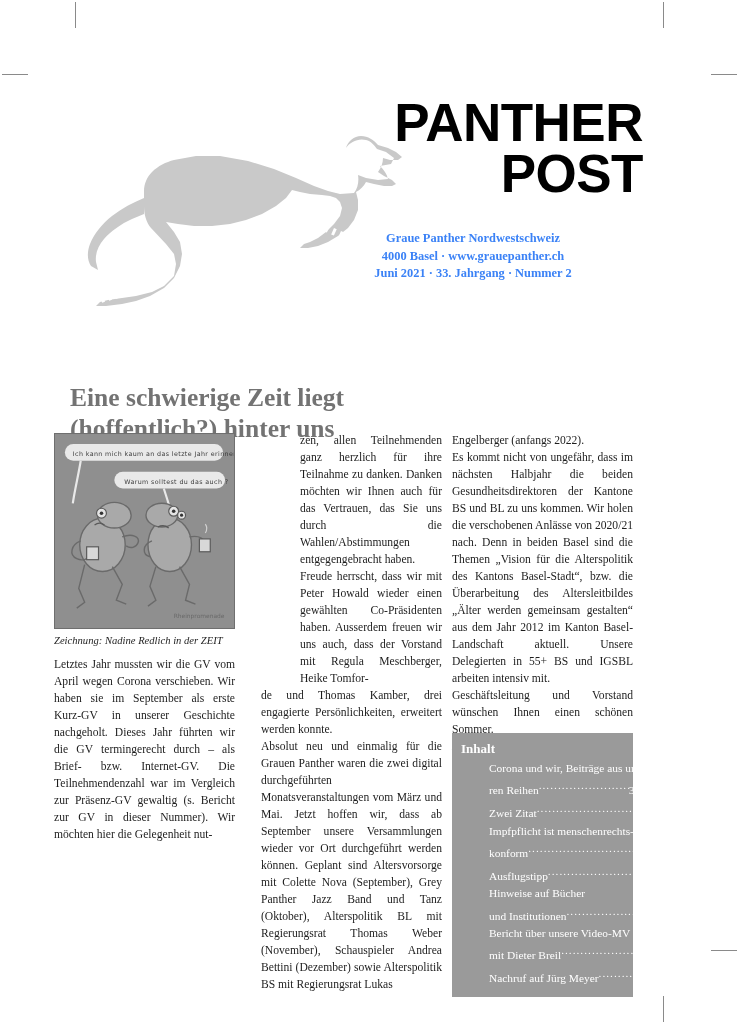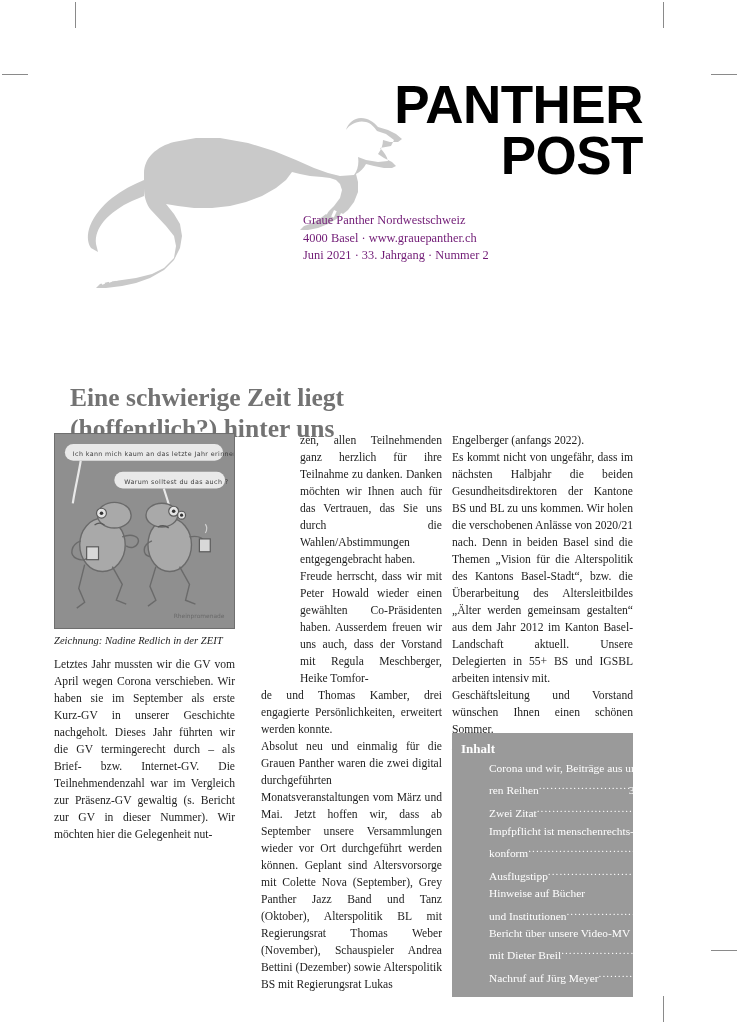--- a/index.html
+++ b/index.html
@@ -15,21 +15,21 @@
 
   
   .crop { position: absolute; background: #8a8a8a; }
   .crop.h { height: 1px; width: 26px; }
   .crop.v { width: 1px; height: 26px; }
 
   
   .page { position: absolute; left: 0; top: 0; width: 739px; height: 1024px; }
 
   
-  .masthead { position: absolute; left: 0; top: 52px; width: 739px; height: 220px; }
+  .masthead { position: absolute; left: 0; top: 70px; width: 739px; height: 220px; }
 
   .panther-logo {
     position: absolute; left: 78px; top: 66px;
     width: 332px; height: 172px;
   }
   .panther-logo svg { display: block; width: 100%; height: 100%; }
 
   .wordmark {
     position: absolute; right: 96px; top: 28px;
     width: 330px;
@@ -40,24 +40,25 @@
     line-height: 0.96;
     letter-spacing: -0.5px;
     color: #000;
   }
   .wordmark .l1 { display: block; }
   .wordmark .l2 { display: block; }
 
   .imprint {
     position: absolute; right: 96px; top: 160px;
     width: 340px;
-    text-align: left;
+    text-align: center;
     font-size: 12.4px;
     line-height: 1.42;
-    color: #701a75;
+    color: #3b82f6;
+    font-weight: bold;
   }
   .imprint span { display: block; }
 
   
   .headline {
     position: absolute; left: 70px; top: 365px; width: 430px;
     font-size: 25.5px;
     font-weight: bold;
     line-height: 1.22;
     color: #737373;

